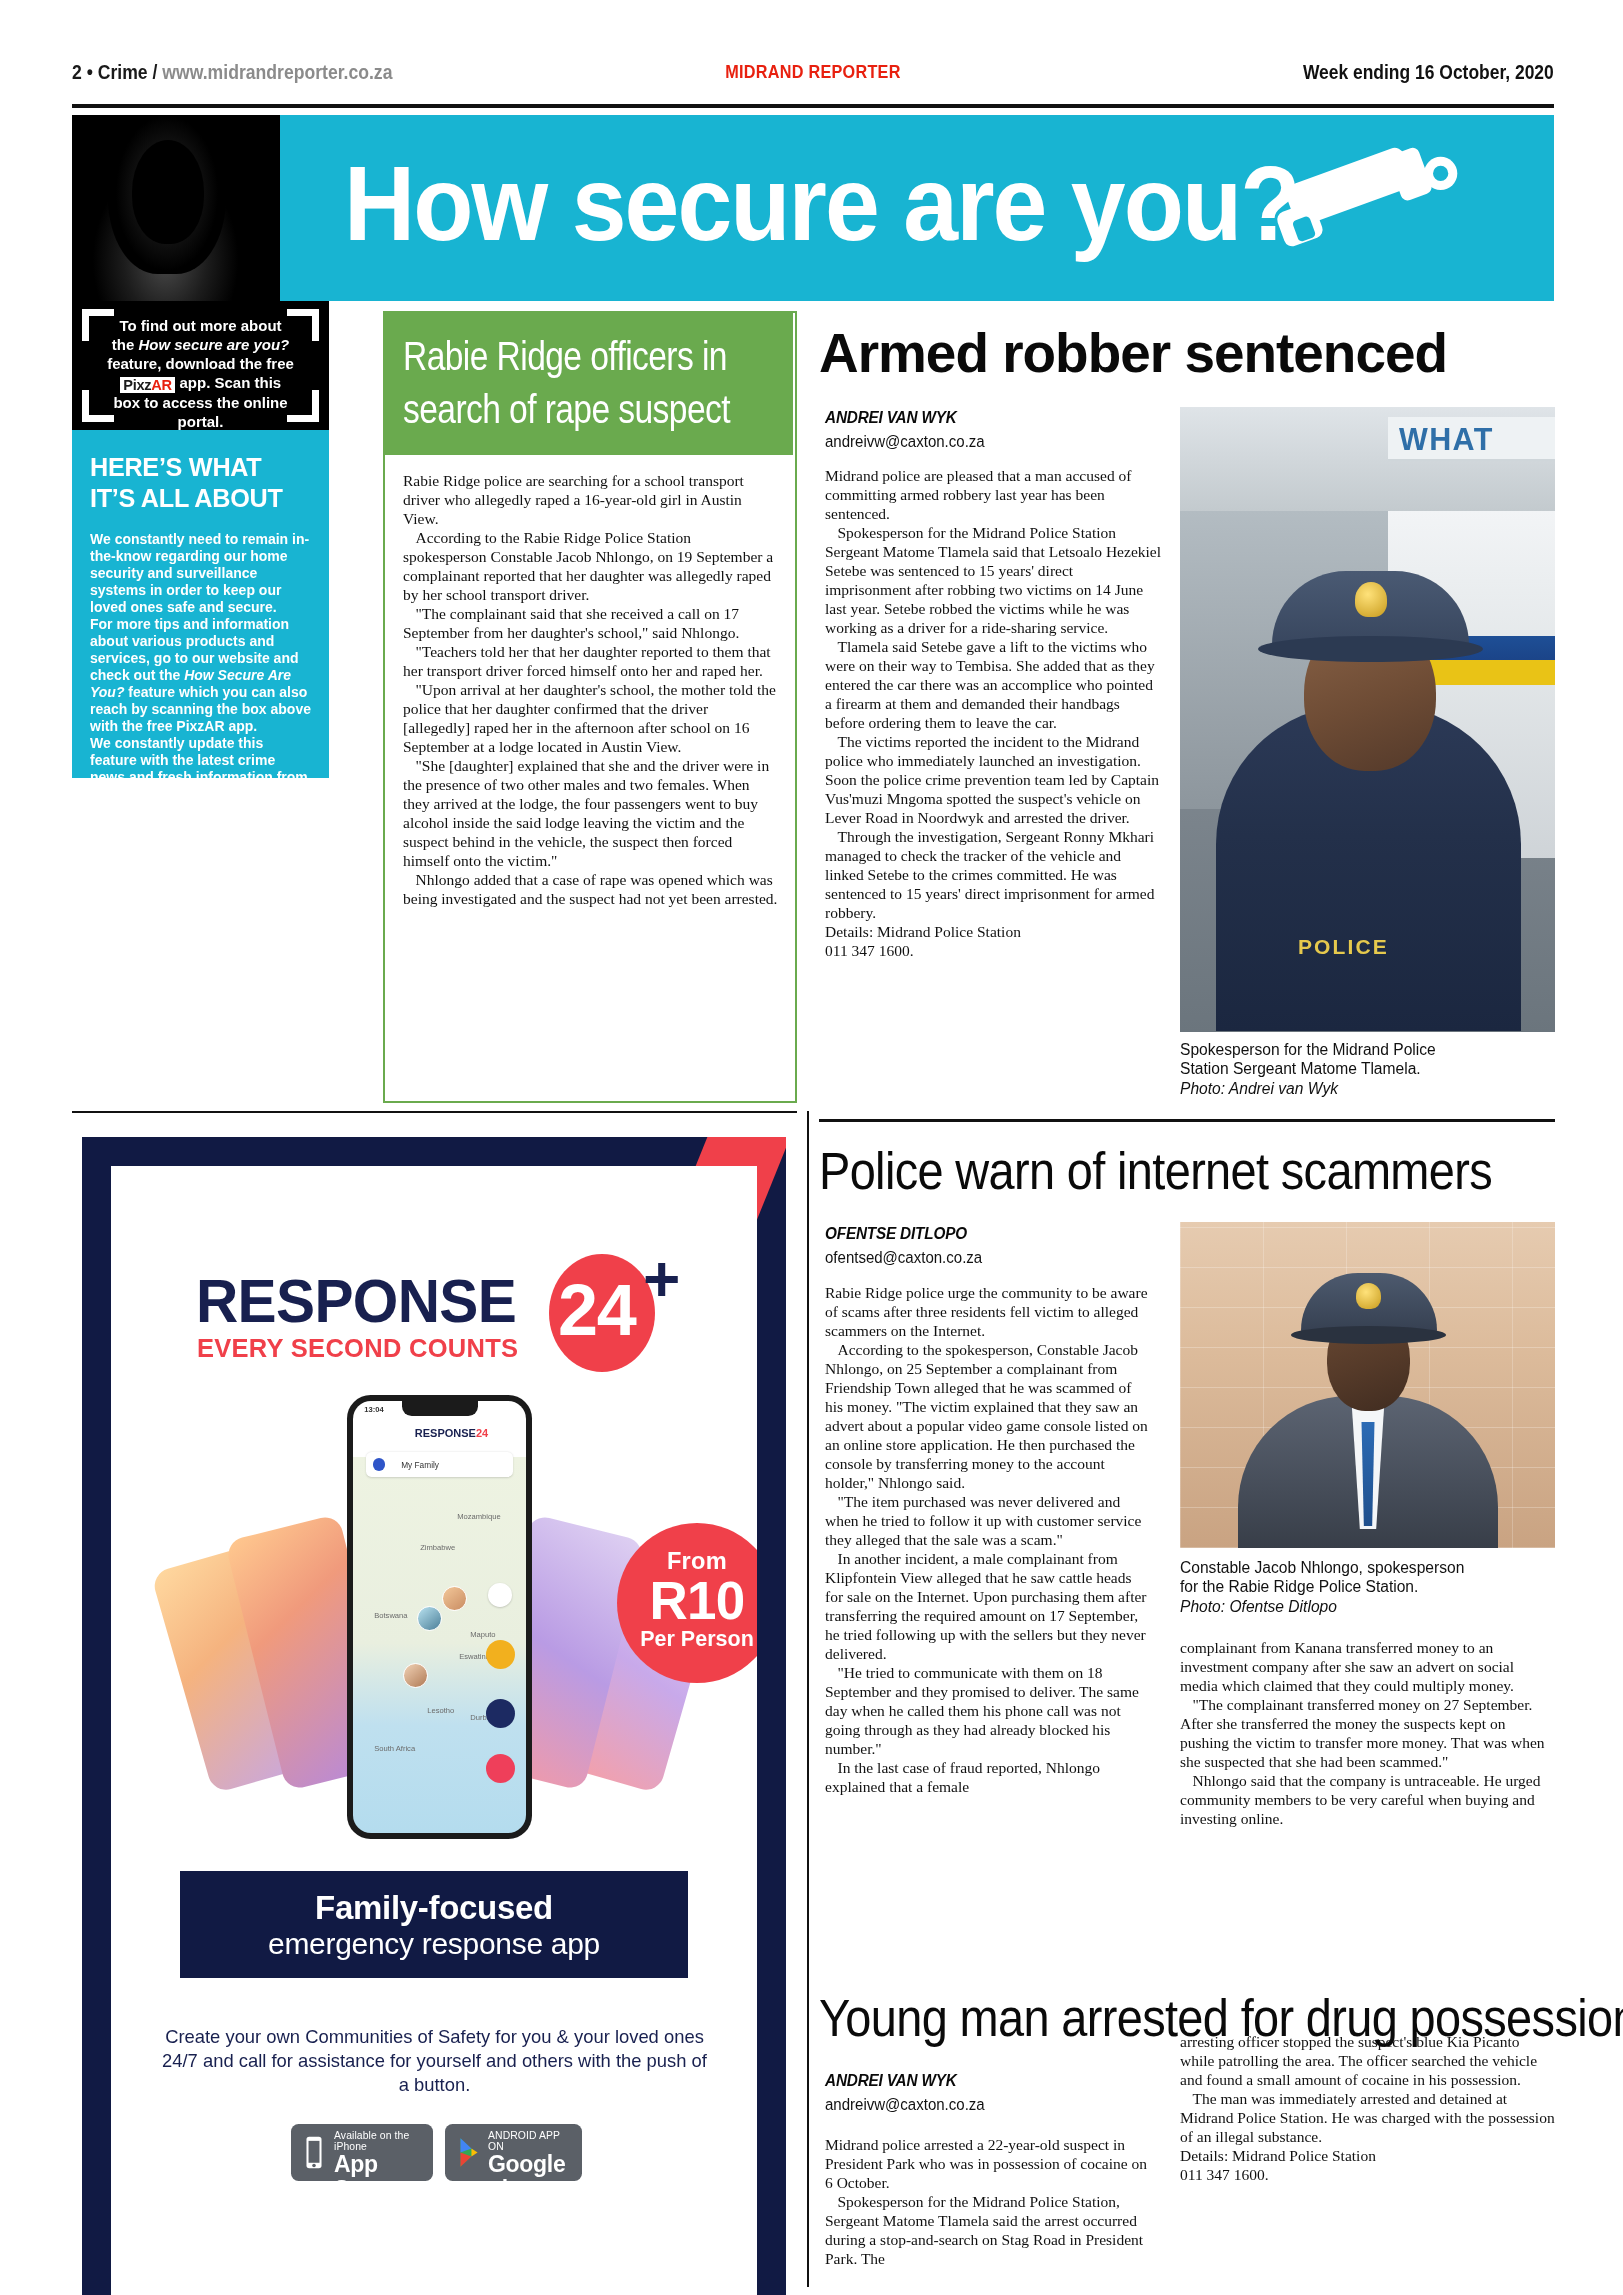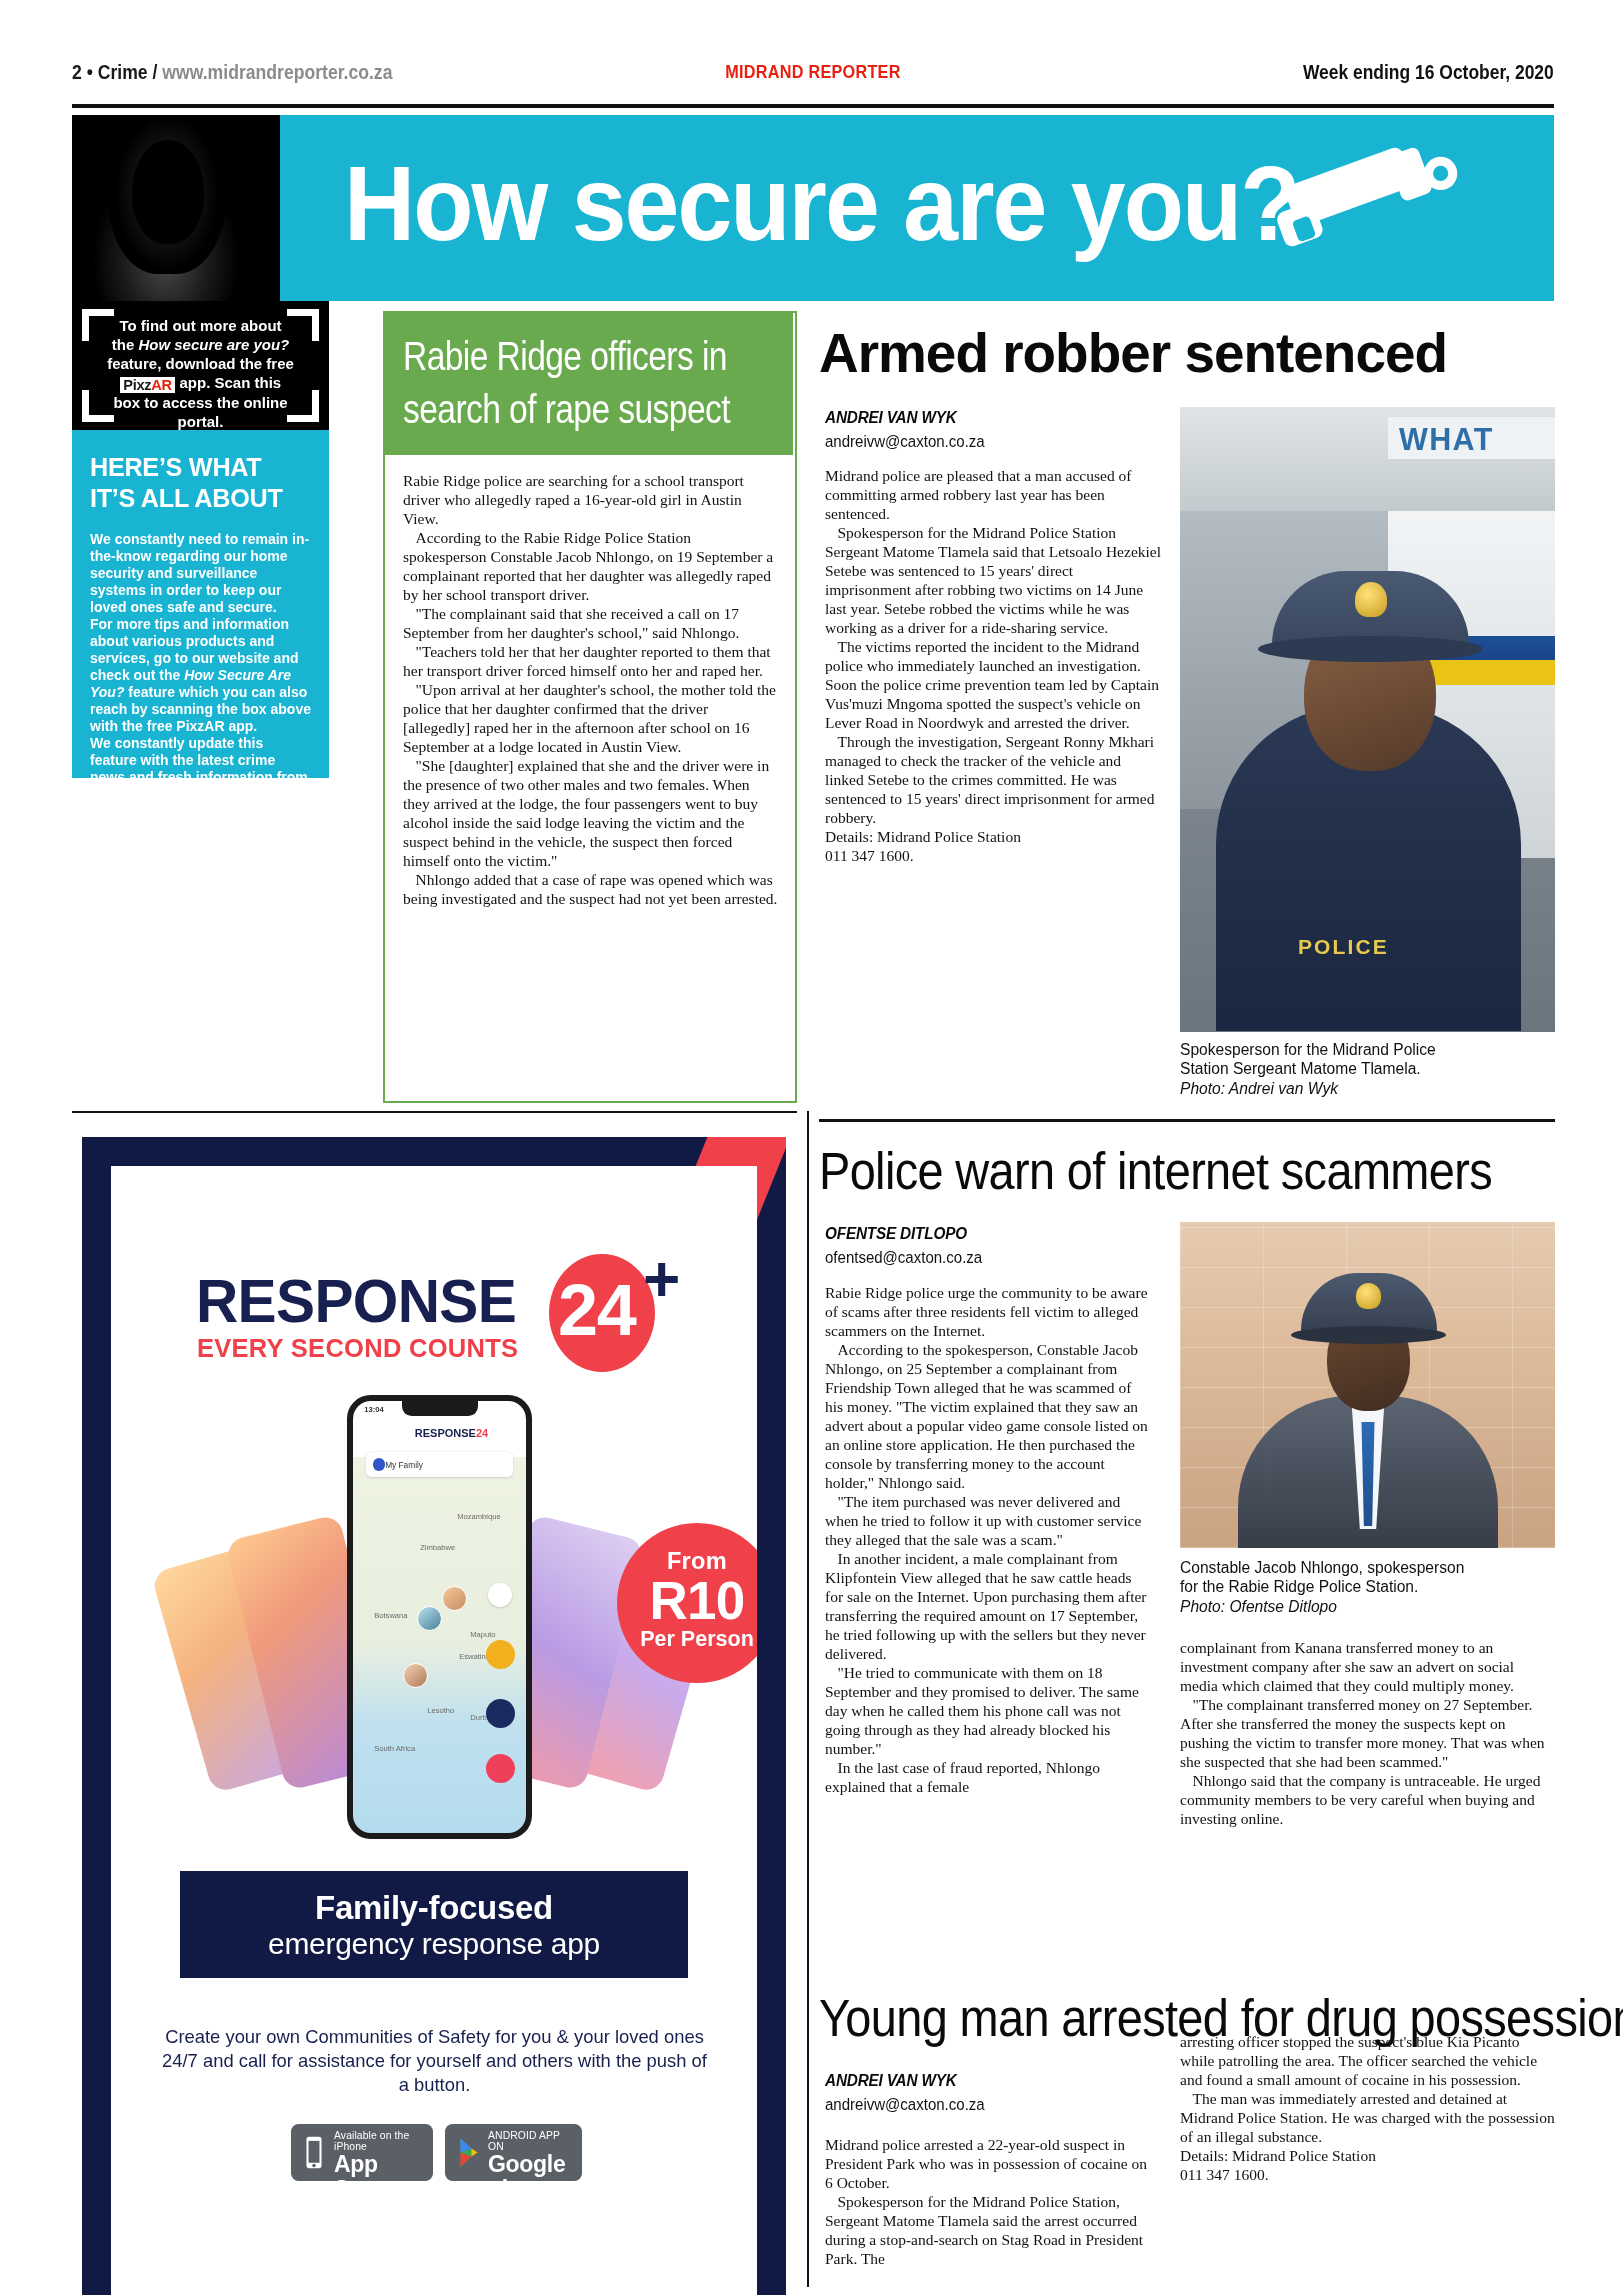--- a/index.html
+++ b/index.html
@@ -311,21 +311,21 @@
     background: linear-gradient(180deg,#ffffff 0%,#ffffff 56px,#eef3e2 56px,#e9efdf 56%,#bfe0ef 75%,#b4dcee 100%);
     position: relative;
   }
   #ph-notch { position:absolute; left: 50%; transform: translateX(-50%); top: 0;
     width: 76px; height: 15.3px; background: #1b1b1b; border-radius: 0 0 9.7px 9.7px; }
   #ph-status { position:absolute; left: 11px; top: 3.5px; font-size: 7.6px; color: #333; font-weight: bold; }
   #ph-brand { position:absolute; left: 50%; transform: translateX(-50%); top: 26px;
     font-size: 11px; font-weight: bold; color: #18204f; margin-left: 12px; }
   #ph-brand .r { color: #f0404a; }
   #ph-family { position:absolute; left: 12.5px; top: 51px; right: 12.5px; height: 25px;
-    background: #fff; border-radius: 5.6px; display:flex; align-items:center; gap:0; padding: 0 7px;
+    background: #fff; border-radius: 5.6px; display:flex; align-items:center; gap:16px; padding: 0 7px;
     font-size: 8.3px; color: #333; box-shadow: 0 0.7px 2.1px rgba(0,0,0,.15); }
   .ph-dot { width: 12.5px; height: 12.5px; border-radius: 50%; background: #2f55c8; }
   .map-label { position: absolute; font-size: 7.6px; color: #6b6b6b; }
   .map-av { position:absolute; width: 25px; height: 25px; border-radius: 50%;
     background: linear-gradient(140deg,#f3c89a,#c98c62); border: 1.4px solid #fff; }
   .side-ic { position:absolute; right: 11px; width: 29px; height: 29px; border-radius: 50%; }
 
   #ad-badge {
     position: absolute; left: 444px; top: 142px; width: 160px; height: 160px;
     background: #f0404a; border-radius: 50%;
@@ -514,20 +514,21 @@
 </div>
 
 <div id="armed-head">Armed robber sentenced</div>
 <div id="armed-byline">
   <div class="byline-name">ANDREI VAN WYK</div>
   <div class="byline-mail">andreivw@caxton.co.za</div>
 </div>
 <div id="armed-body">
   <p class="first">Midrand police are pleased that a man accused of committing armed robbery last year has been sentenced.</p>
   <p>Spokesperson for the Midrand Police Station Sergeant Matome Tlamela said that Letsoalo Hezekiel Setebe was sentenced to 15 years' direct imprisonment after robbing two victims on 14 June last year. Setebe robbed the victims while he was working as a driver for a ride-sharing service.</p>
+  <p>Tlamela said Setebe gave a lift to the victims who were on their way to Tembisa. She added that as they entered the car there was an accomplice who pointed a firearm at them and demanded their handbags before ordering them to leave the car.</p>
   <p>The victims reported the incident to the Midrand police who immediately launched an investigation. Soon the police crime prevention team led by Captain Vus'muzi Mngoma spotted the suspect's vehicle on Lever Road in Noordwyk and arrested the driver.</p>
   <p>Through the investigation, Sergeant Ronny Mkhari managed to check the tracker of the vehicle and linked Setebe to the crimes committed. He was sentenced to 15 years' direct imprisonment for armed robbery.</p>
   <p class="noindent">Details: Midrand Police Station</p>
   <p class="noindent">011 347 1600.</p>
 </div>
 
 <div id="photo-tlamela">
   <div class="ph-sky"></div>
   <div class="ph-wall"></div>
   <div class="ph-van"></div>

